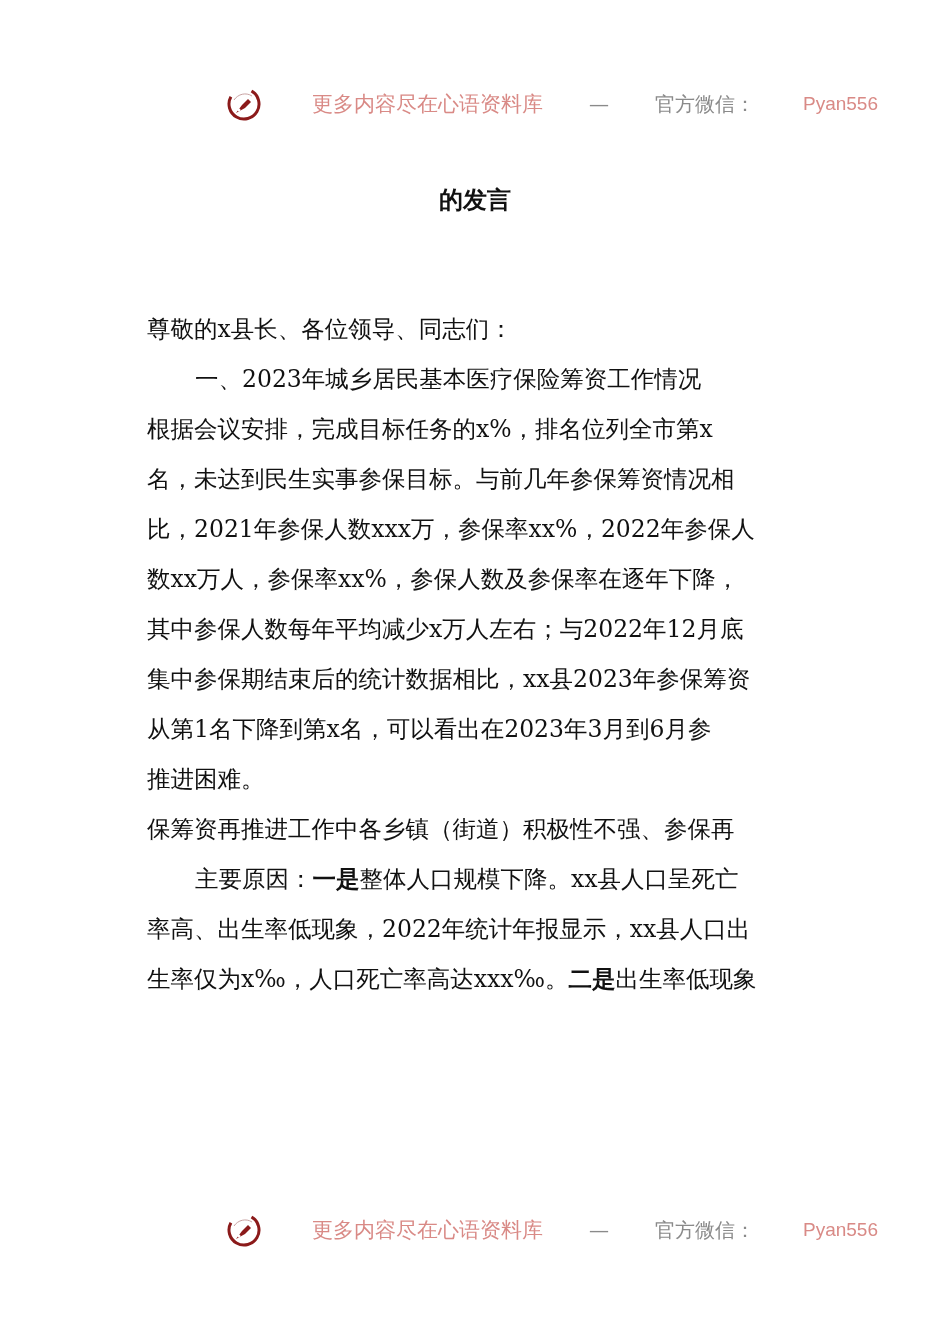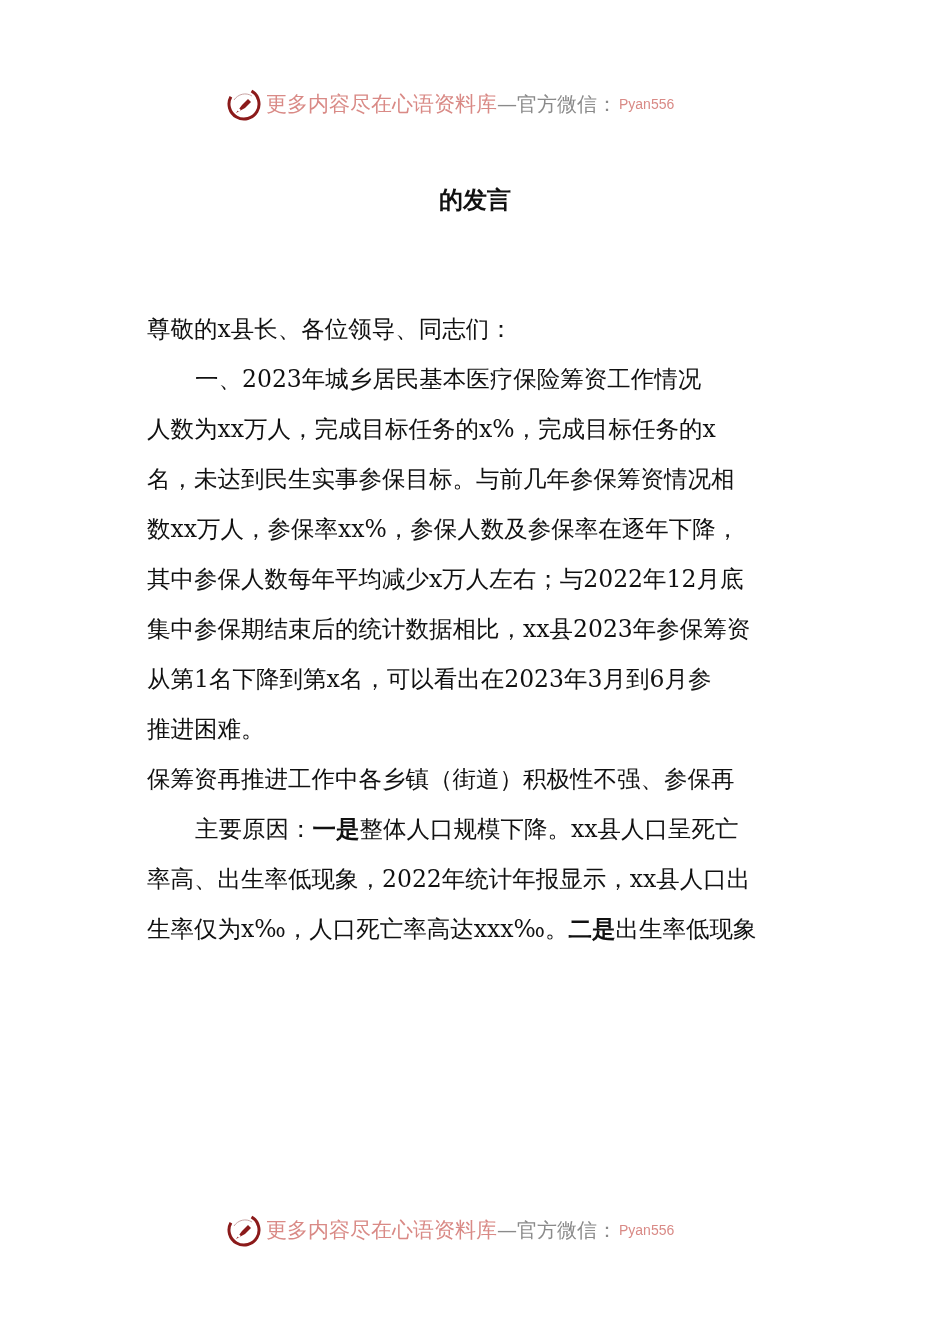--- a/index.html
+++ b/index.html
@@ -1,27 +1,27 @@
 <!DOCTYPE html>
 <html><head>
   <meta charset="utf-8">
   <style>
     html, body { margin: 0; padding: 0; background: #ffffff; }
     body { width: 950px; height: 1344px; position: relative; overflow: hidden;
            font-family: "DejaVu Serif", "Liberation Serif", serif; color: #111; }
     .banner { position: absolute; left: 226px; width: 500px; height: 44px;
-              display: flex; align-items: center; }
+              display: flex; align-items: center; gap: 46px; }
     .banner.top { top: 82px; }
     .banner.bottom { top: 1208px; }
     .logo { width: 36px; height: 36px; margin-right: 4px; flex: 0 0 auto; }
     .banner .t1 { color: #d98a86; font-size: 21px; letter-spacing: 0px;
                   font-family: "DejaVu Serif", serif; white-space: nowrap; }
     .banner .t2 { color: #8a8a8a; font-size: 20px; white-space: nowrap;
                   font-family: "DejaVu Serif", serif; }
-    .banner .t3 { color: #d98a86; font-size: 14px; white-space: nowrap;
+    .banner .t3 { color: #d98a86; font-size: 19px; white-space: nowrap;
                   font-family: "Liberation Sans", sans-serif; margin-left: 2px; }
     .title { position: absolute; left: 140px; width: 670px; top: 176px;
              text-align: center; font-weight: bold; font-size: 24px; line-height: 48px;
              font-family: "DejaVu Serif", serif; }
     .body-text { position: absolute; left: 147px; width: 660px; top: 304px;
                  font-size: 23.5px; line-height: 50px; text-align: justify;
                  font-family: "DejaVu Serif", serif; }
     .body-text p { margin: 0; }
     .indent { text-indent: 48px; }
     .line { display: block; white-space: nowrap; }
@@ -47,22 +47,23 @@
   <div>的发言</div>
 </div>
 
 <div class="body-text">
   <p>尊敬的x县长、各位领导、同志们：</p>
 
 
   <p class="indent">一、2023年城乡居民基本医疗保险筹资工作情况</p>
 
   <p class="indent">
-    <span class="line" style="text-indent:0">人数为xx万人，完成目标任务的x%，完成目标任务的x</span>
+    <span class="line" style="text-indent:0">根据会议安排，完成目标任务的x%，排名位列全市第x</span>
     <span class="line" style="text-indent:0">名，未达到民生实事参保目标。与前几年参保筹资情况相</span>
+    <span class="line" style="text-indent:0">比，2021年参保人数xxx万，参保率xx%，2022年参保人</span>
     <span class="line" style="text-indent:0">数xx万人，参保率xx%，参保人数及参保率在逐年下降，</span>
     <span class="line" style="text-indent:0">其中参保人数每年平均减少x万人左右；与2022年12月底</span>
     <span class="line" style="text-indent:0">集中参保期结束后的统计数据相比，xx县2023年参保筹资</span>
     <span class="line" style="text-indent:0">从第1名下降到第x名，可以看出在2023年3月到6月参</span>
     <span class="line" style="text-indent:0">推进困难。</span>
     <span class="line" style="text-indent:0">保筹资再推进工作中各乡镇（街道）积极性不强、参保再</span>
   </p>
 
   <p class="indent">
     <span class="line"><span>主要原因：</span><b>一是</b><span>整体人口规模下降。xx县人口呈死亡</span></span>

